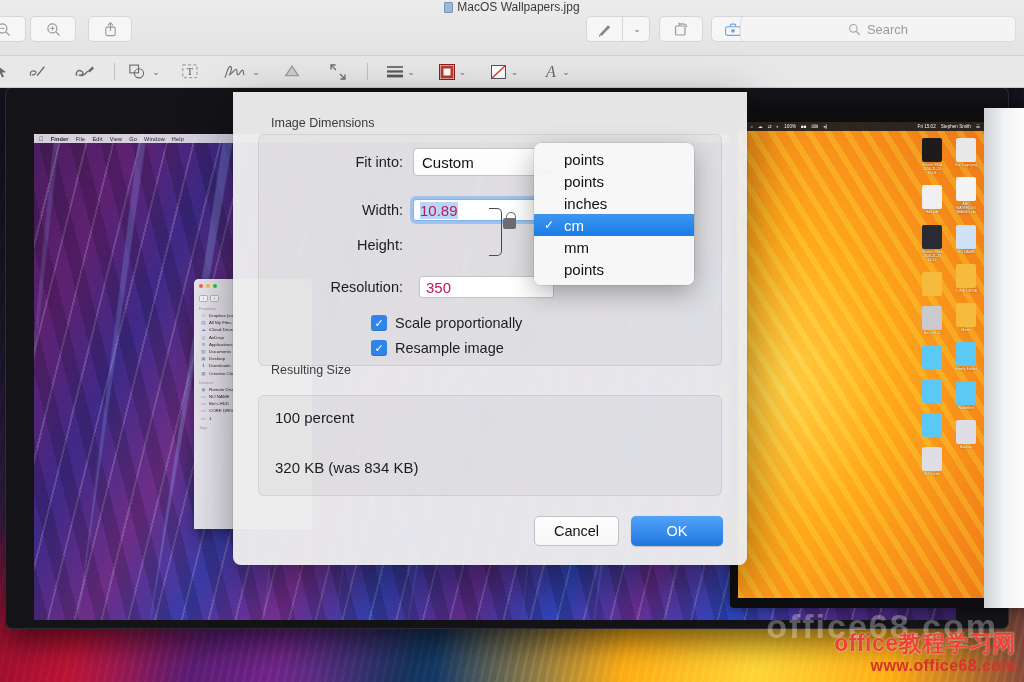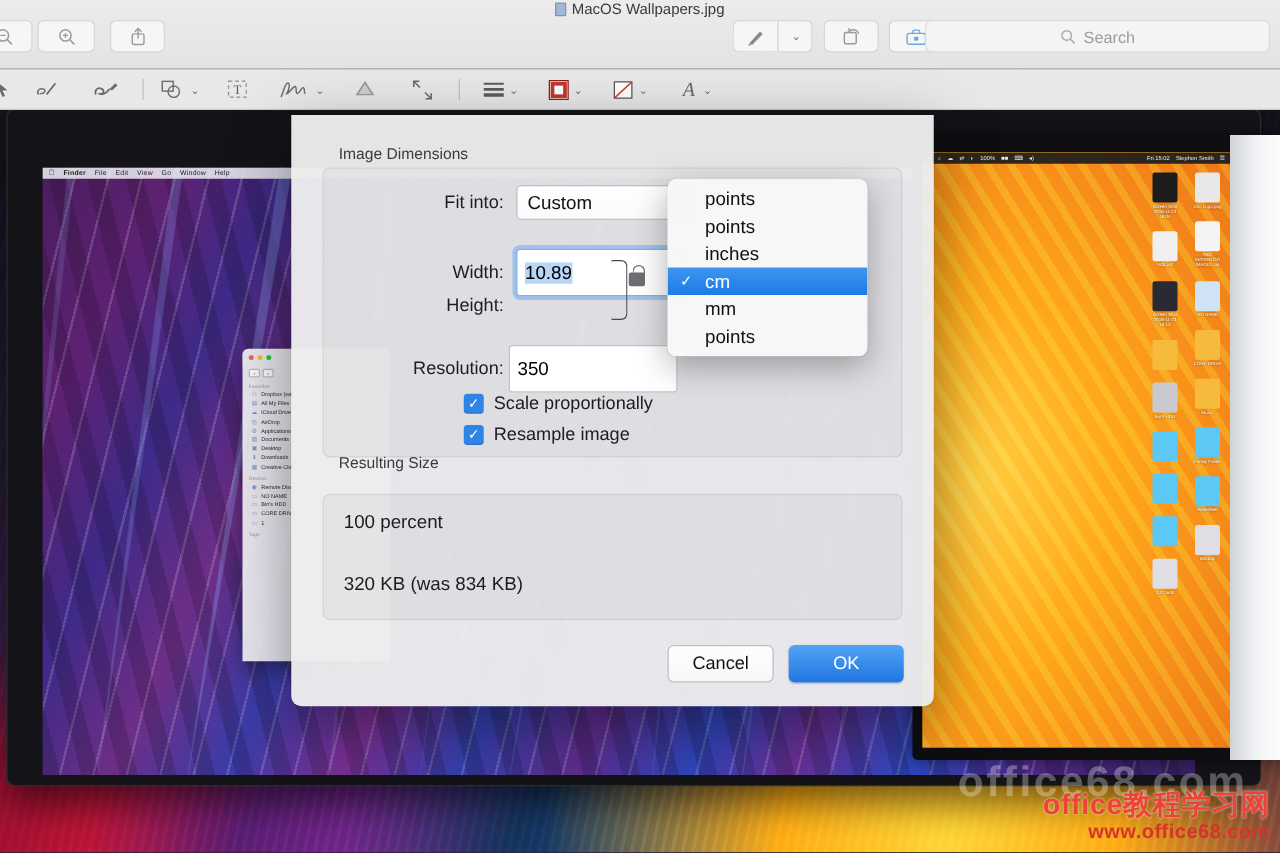--- a/index.html
+++ b/index.html
@@ -177,22 +177,22 @@
   }
   .grp-label { position:absolute; font-size:12.5px; color:#3b3b3d; }
   .grp-box {
     position:absolute; background: rgba(0,0,0,.035);
     border:.5px solid rgba(0,0,0,.08); border-radius:6px;
   }
   .frow { position:absolute; display:flex; align-items:center; }
   .flabel { font-size:14.5px; color:#1d1d1f; text-align:right; }
   .field {
     background:#fff; border:1px solid #c3c3c6; border-radius:3px;
-    height:38px; display:flex; align-items:center; padding:0 6px;
-    font-size:15px; color:#000000;
+    height:22px; display:flex; align-items:center; padding:0 6px;
+    font-size:15px; color:#be185d;
   }
   .field.focused{
     border-color:#7fb2ef;
     box-shadow: 0 0 0 3px rgba(84,160,243,.45);
   }
   .sel { background:#b9d6f6; }
   .popbtn {
     background: linear-gradient(180deg,#ffffff,#fbfbfb);
     border:1px solid #c3c3c6; border-radius:4px; height:28px;
     display:flex;align-items:center; padding-left:8px;
@@ -635,21 +635,21 @@
 
     <div class="frow" style="left:78px; top:145px;gap:43px;">
       <span class="flabel" style="width:92px;">Height:</span>
     </div>
 
     <div class="bracket" style="left:256px; top:116px; width:13px; height:48px;"></div>
     <div class="lock" style="left:270px; top:126px;"></div>
 
     <div class="frow" style="left:42px; top:184px;">
       <span class="flabel" style="width:128px;">Resolution:</span>
-      <span class="field" style="width:135px; margin-left:4px;">
+      <span class="field" style="width:135px; margin-left:16px;">
         <span>350</span>
       </span>
     </div>
 
 
     <div style="position:absolute; left:138px; top:223px;" class="chk">
       <span class="cbox">✓</span>
       <span>Scale proportionally</span>
     </div>
     <div style="position:absolute; left:138px; top:248px;" class="chk">

